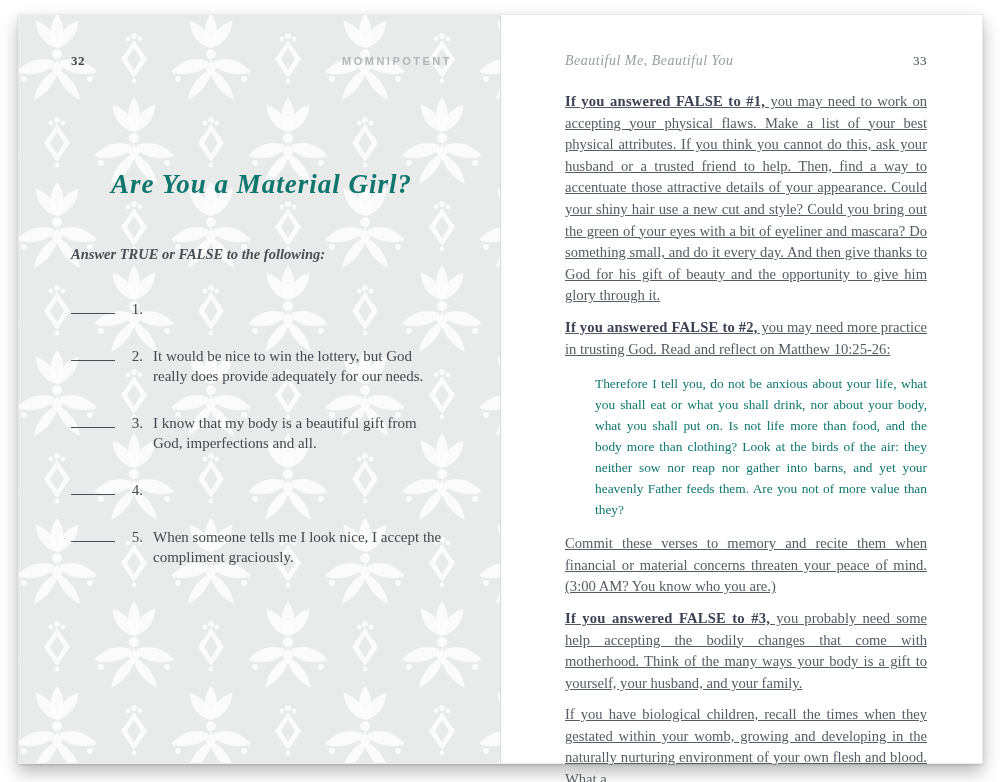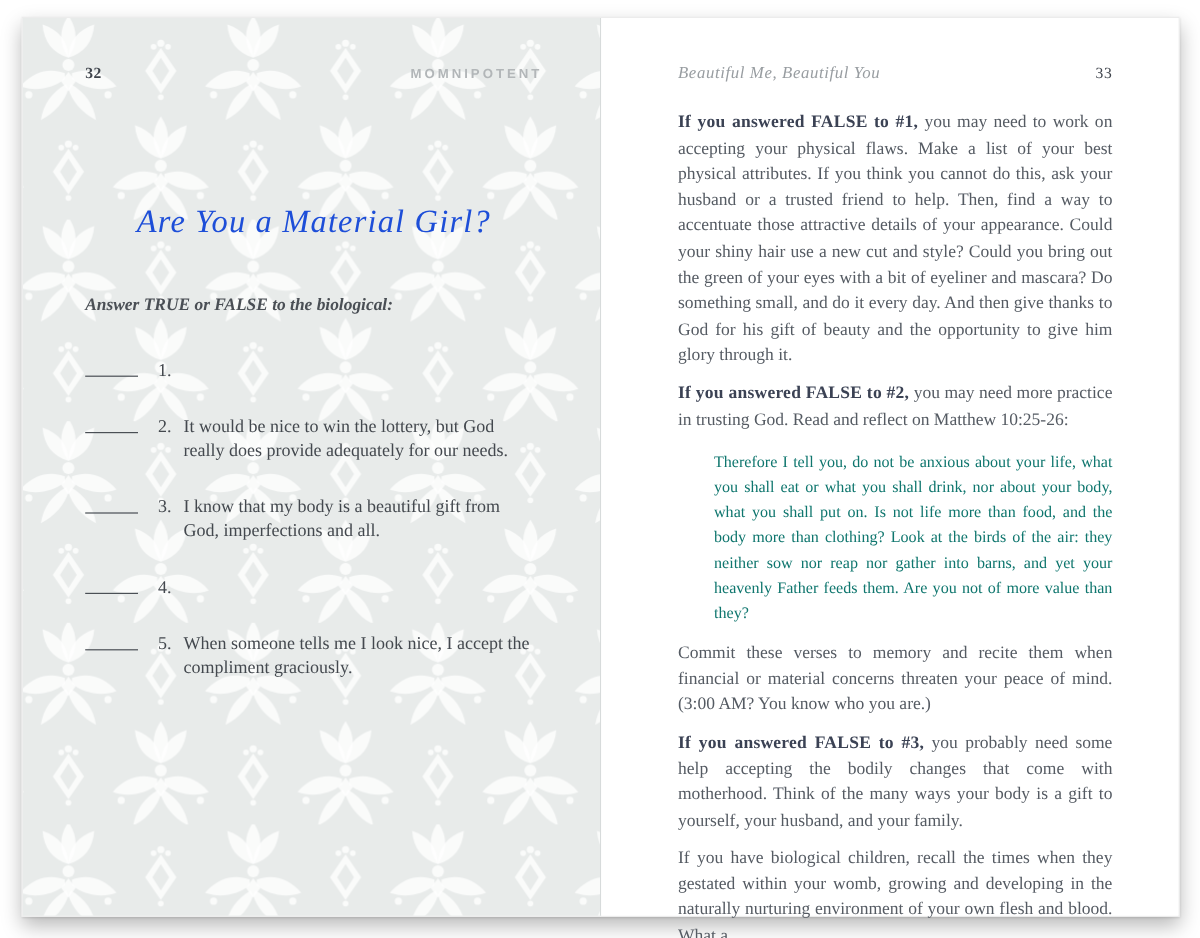--- a/index.html
+++ b/index.html
@@ -49,23 +49,23 @@
   }
   .book-title-head {
     font-family: "Liberation Sans", sans-serif;
     font-size: 11px;
     color: #b2b6b8;
     letter-spacing: 2.5px;
   }
   .quiz-title {
     text-align: center;
     font-style: italic;
-    font-weight: 400;
+    font-weight: 700;
     font-size: 27px;
-    color: #1d4ed8;
+    color: #0f766e;
     letter-spacing: 1px;
     margin-top: 100px;
   }
   .quiz-instruction {
     font-style: italic;
     font-weight: 700;
     font-size: 14.5px;
     color: #4a4f55;
     margin-top: 46px;
   }
@@ -108,20 +108,21 @@
   .chapter-head {
     font-style: italic;
     font-size: 14px;
     color: #989da1;
     letter-spacing: 0.5px;
   }
   .body-copy { margin-top: 22px; font-size: 14.6px; line-height: 21.6px; }
   .para {
     text-align: justify;
     margin-bottom: 10px;
+    text-decoration: underline;
   }
   .para strong {
     font-weight: 700;
     color: #3b4254;
     letter-spacing: 0.2px;
   }
   .blockquote {
     margin: 13px 0 13px 30px;
     font-size: 13.4px;
     line-height: 21px;
@@ -171,21 +172,21 @@
     </svg>
 
     <div class="page-left-content">
       <div class="running-head-left">
         <span class="pageno">32</span>
         <span class="book-title-head">MOMNIPOTENT</span>
       </div>
 
       <h1 class="quiz-title">Are You a Material Girl?</h1>
 
-      <p class="quiz-instruction">Answer TRUE or FALSE to the biological:</p>
+      <p class="quiz-instruction">Answer TRUE or FALSE to the following:</p>
 
       <div class="quiz-list">
         <div class="quiz-item">
           <span class="blank-line"></span>
           <span class="item-number">1.</span>
         </div>
         <div class="quiz-item">
           <span class="blank-line"></span>
           <span class="item-number">2.</span>
           <span class="item-text">It would be nice to win the lottery, but God really does provide adequately for our needs.</span>

